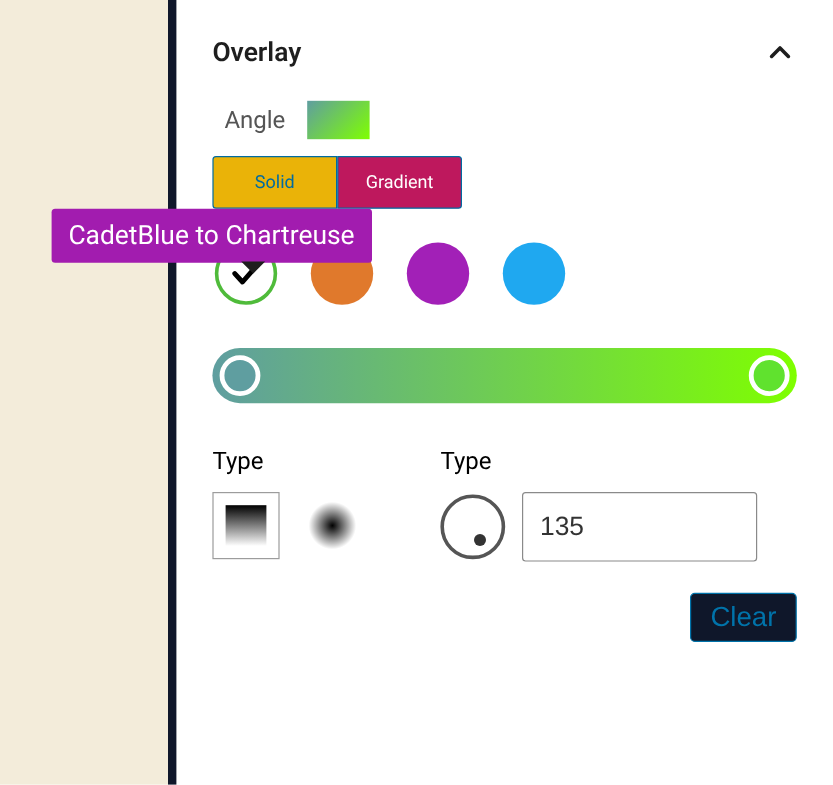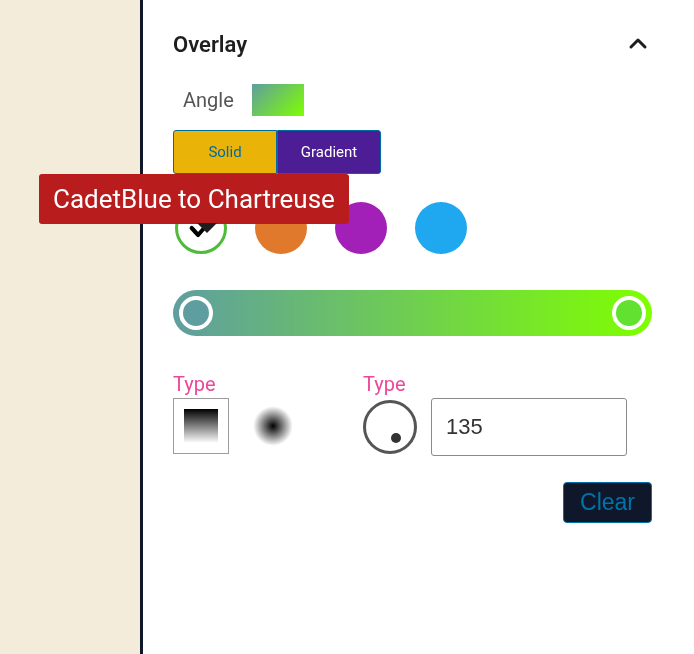--- a/index.html
+++ b/index.html
@@ -11,23 +11,23 @@
     display: flex;
     background: #fff;
   }
   .left-gutter {
     width: 140px;
     height: 100%;
     background: #f3ecda;
   }
   .panel {
     flex: 1;
-    padding: 10px 42px 20px 30px;
+    padding: 10px 30px 20px 30px;
     position: relative;
-    border-left: 3px solid #0f172a;
+    border-left: 7px solid #0f172a;
   }
   .section-header {
     display: flex;
     justify-content: space-between;
     align-items: center;
     margin-bottom: 26px;
     cursor: pointer;
     padding-top: 20px;
   }
   .section-title {
@@ -77,32 +77,32 @@
     cursor: pointer;
     user-select: none;
     border: 1px solid #006ba1;
   }
   .tab.solid {
     background: #eab308;
     color: #006ba1;
     border-radius: 3px 0 0 3px;
   }
   .tab.gradient {
-    background: #4c1d95;
+    background: #be185d;
     color: #fff;
     border-radius: 0 3px 3px 0;
   }
 
   .tooltip {
     position: absolute;
     top: 174px;
     left: -104px;
-    background: #b91c1c;
+    background: #a21caf;
     color: #fff;
-    font-size: 26px;
+    font-size: 22px;
     padding: 10px 14px;
     border-radius: 3px;
     white-space: nowrap;
     z-index: 10;
   }
   .tooltip::after {
     content: "";
     position: absolute;
     bottom: -9px;
     left: 158px;
@@ -158,22 +158,22 @@
   .grad-handle.right { left: calc(100% - 23px); background: #60e22e; }
 
   .controls-row {
     display: flex;
     gap: 70px;
     margin-bottom: 26px;
   }
   .control-group { }
   .control-label {
     font-size: 20px;
-    color: #ec4899;
-    margin-bottom: 2px;
+    color: #000000;
+    margin-bottom: 14px;
   }
   .type-options {
     display: flex;
     gap: 24px;
     align-items: center;
   }
   .type-linear {
     width: 56px;
     height: 56px;
     border: 1.5px solid #9c9c9c;

